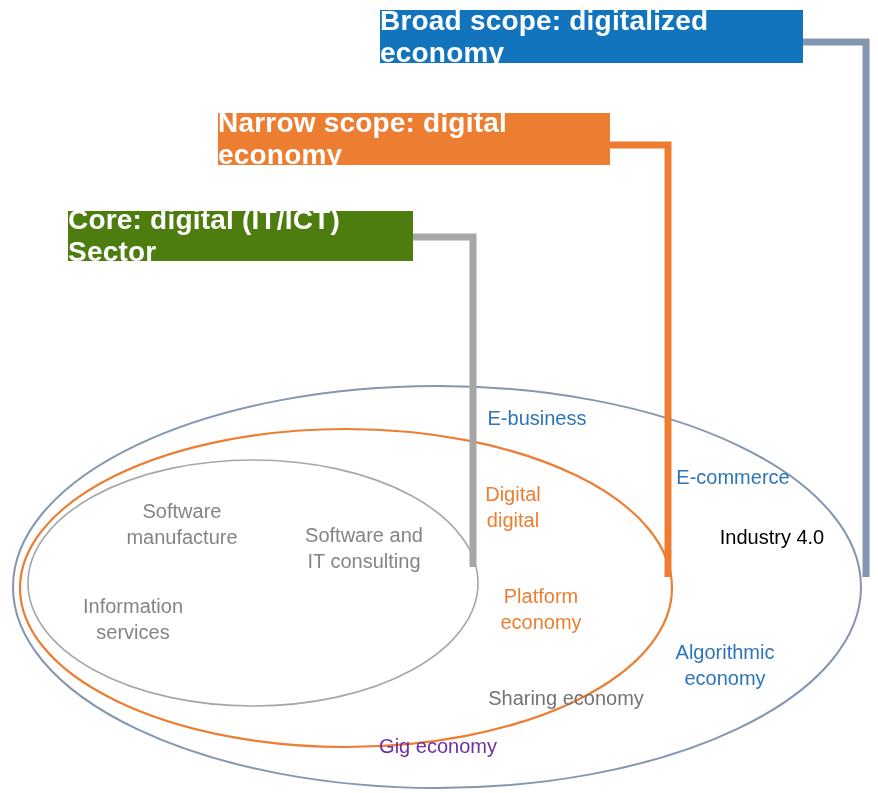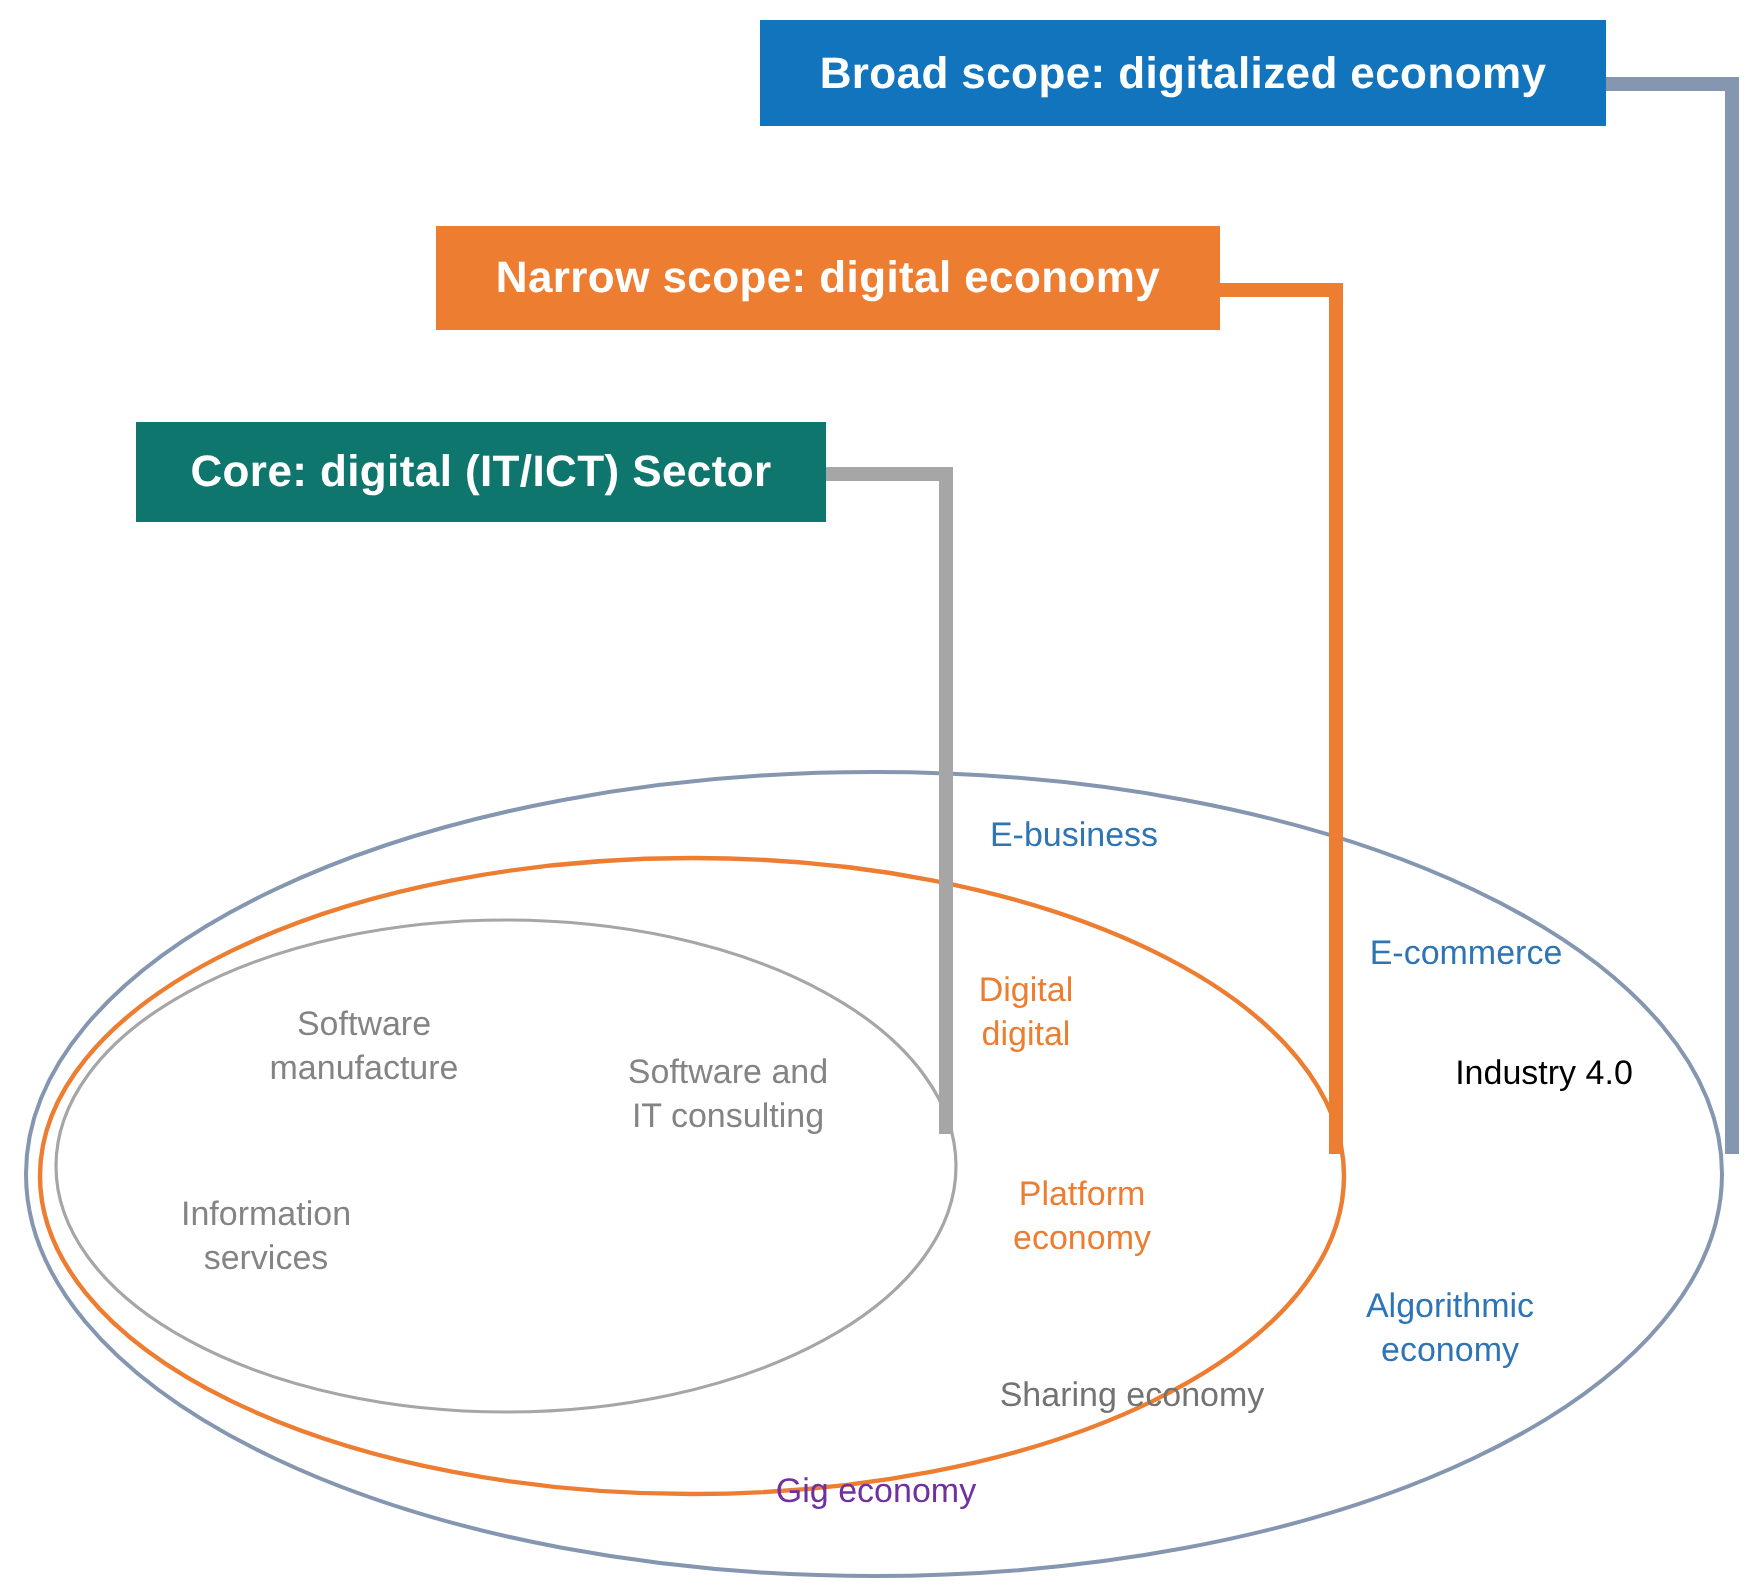--- a/index.html
+++ b/index.html
@@ -22,31 +22,31 @@
     z-index: 0;
   }
   .scope-box {
     position: absolute;
     z-index: 3;
     display: flex;
     align-items: center;
     justify-content: center;
     color: #ffffff;
     font-weight: bold;
-    font-size: 22px;
+    font-size: 28px;
     letter-spacing: 0.2px;
   }
   .scope-box.broad  { left: 380px; top: 10px;  width: 423px; height: 53px; }
   .scope-box.narrow { left: 218px; top: 113px; width: 392px; height: 52px; }
   .scope-box.core   { left: 68px;  top: 211px; width: 345px; height: 50px; }
   .lbl {
     position: absolute;
     z-index: 2;
     transform: translate(-50%, -50%);
-    font-size: 17px;
+    font-size: 20px;
     line-height: 1.32;
     white-space: pre-line;
     text-align: center;
   }
 </style>
 </head>
 <body>
 
 <div class="stage">
 
@@ -55,21 +55,21 @@
     <ellipse cx="346" cy="588" rx="326" ry="159" fill="none" stroke-width="2.2" style="stroke: rgb(237, 125, 49);"></ellipse>
     <ellipse cx="253" cy="583" rx="225" ry="123" fill="none" stroke-width="1.6" style="stroke: rgb(166, 166, 166);"></ellipse>
 
     <polyline points="801,42 866,42 866,577" fill="none" stroke-width="7" style="stroke: rgb(132, 150, 176);"></polyline>
     <polyline points="608,145 668,145 668,577" fill="none" stroke-width="7" style="stroke: rgb(237, 125, 49);"></polyline>
     <polyline points="411,237 473,237 473,567" fill="none" stroke-width="7" style="stroke: rgb(166, 166, 166);"></polyline>
   </svg>
 
   <div class="scope-box broad" style="background-color: rgb(18, 116, 189); color: rgb(255, 255, 255);">Broad scope: digitalized economy</div>
   <div class="scope-box narrow" style="background-color: rgb(237, 125, 49); color: rgb(255, 255, 255);">Narrow scope: digital economy</div>
-  <div class="scope-box core" style="background-color: #0f766e; color: rgb(255, 255, 255);">Core: digital (IT/ICT) Sector</div>
+  <div class="scope-box core" style="background-color: #4d7c0f; color: rgb(255, 255, 255);">Core: digital (IT/ICT) Sector</div>
 
   <div class="lbl" style="left: 182px; top: 524px; color: rgb(132, 132, 132);">Software
 manufacture</div>
   <div class="lbl" style="left: 364px; top: 548px; color: rgb(132, 132, 132);">Software and
 IT consulting</div>
   <div class="lbl" style="left: 133px; top: 619px; color: rgb(132, 132, 132);">Information
 services</div>
 
   <div class="lbl" style="left: 513px; top: 507px; color: rgb(237, 125, 49);">Digital
 digital</div>

